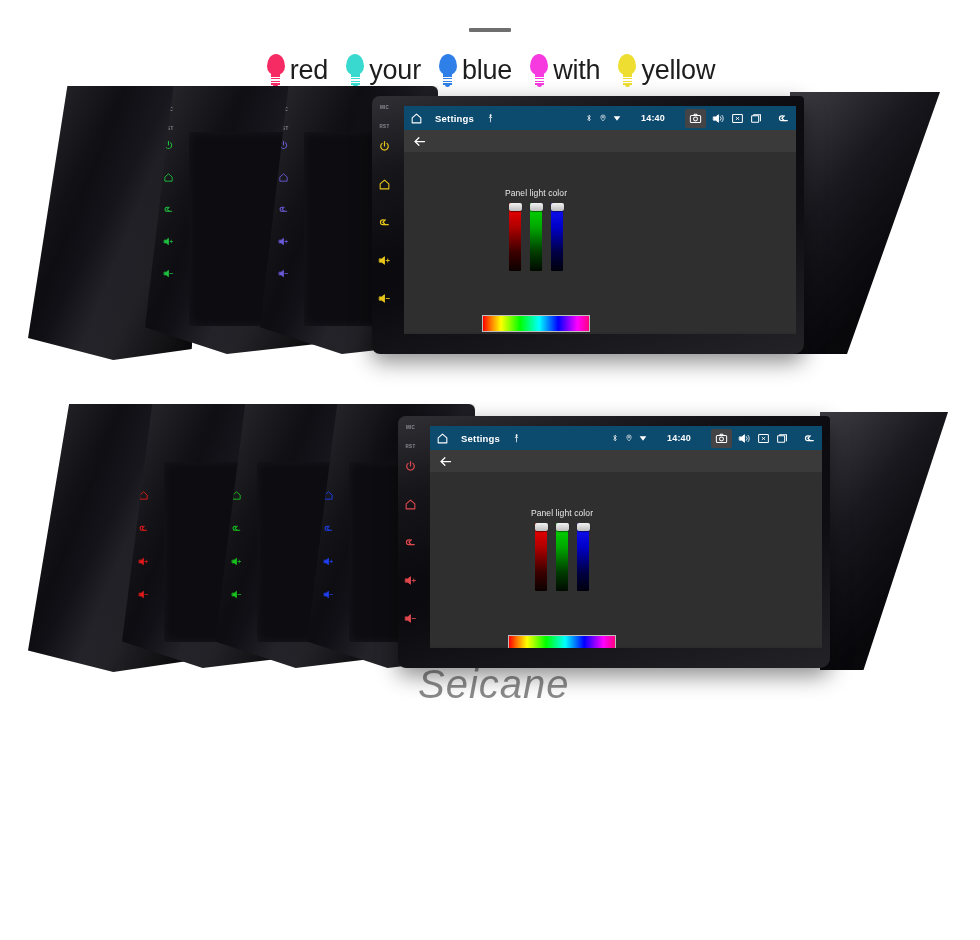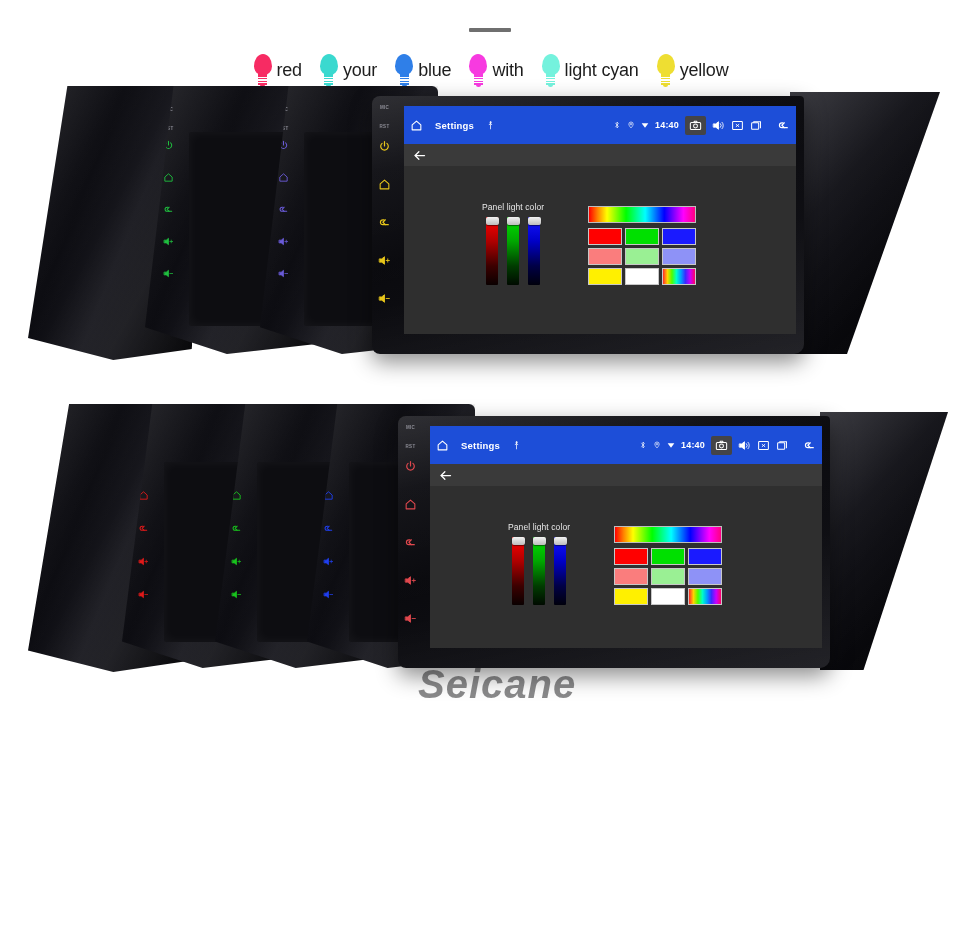--- a/index.html
+++ b/index.html
@@ -89,21 +89,21 @@
         #ffffff 1.4px, #ffffff 2.6px);
   }
   .bulb .tip {
     position: absolute;
     left: 8.5px; top: 30px;
     width: 5px; height: 2.5px;
     background: currentColor;
     border-radius: 0 0 3px 3px;
   }
   .legend-label {
-    font-size: 18px;
+    font-size: 27px;
     color: #1d1d1d;
     letter-spacing: -0.2px;
     text-align: right;
   }
 
   
   .group {
     position: relative;
     width: 980px;
   }
@@ -180,41 +180,41 @@
                 rgba(255,255,255,0.0) 70%, rgba(255,255,255,0.04) 100%);
   }
 
   
   .screen {
     position: absolute;
     background: #2c2c2c;
     overflow: hidden;
   }
   .statusbar {
-    height: 38px;
-    background: #1d4ed8;
+    height: 24px;
+    background: #0c4a6e;
     display: flex;
     align-items: center;
     padding: 0 4px 0 6px;
     position: relative;
   }
   .sb-left { display: flex; align-items: center; gap: 12px; }
   .sb-title {
     font-size: 9.5px;
     font-weight: bold;
     color: #ffffff;
     letter-spacing: 0.2px;
   }
   .sb-spacer { flex: 1; }
   .sb-right { display: flex; align-items: center; gap: 6px; padding-right: 2px; }
   .sb-time {
     font-size: 9px;
     font-weight: bold;
     color: #ffffff;
-    margin: 0 0;
+    margin: 0 14px;
     letter-spacing: 0.2px;
   }
   .sb-ico { width: 13px; height: 13px; display: block; color: #ffffff; }
   .sb-ico svg { display: block; width: 100%; height: 100%; }
   .sb-ico.small { width: 9px; height: 9px; }
   .sb-ico.tiny { width: 8px; height: 8px; }
   .sb-ico.hl {
     background: #444447;
     border-radius: 2px;
     padding: 3px 4px;
@@ -235,21 +235,22 @@
   .content {
     position: relative;
     background: #2f2f2f;
     height: calc(100% - 48px);
   }
 
   
   .plc {
     position: absolute;
     display: flex;
-    align-items: flex-end;
+    align-items: center;
+    flex-direction: column;
   }
   .plc-left { text-align: center; }
   .plc-caption {
     font-size: 8.5px;
     color: #e8e8e8;
     margin-bottom: 5px;
     white-space: nowrap;
     letter-spacing: 0.1px;
   }
   .sliders { display: flex; gap: 9px; justify-content: center; }
@@ -296,21 +297,21 @@
     background: linear-gradient(to right,
        #ff2a2a 0%, #ffd400 14%, #4dff00 28%, #00ffc8 42%,
        #00a0ff 56%, #3a2aff 70%, #c800ff 85%, #ff0066 100%);
   }
 
   
   .watermark {
     position: absolute;
     font-family: "Liberation Sans", sans-serif;
     font-style: italic;
-    font-weight: bold;
+    font-weight: normal;
     font-size: 40px;
     letter-spacing: 1px;
     color: rgba(20,20,22,0.50);
     pointer-events: none;
     user-select: none;
   }
 </style>
 </head>
 <body>
 
@@ -347,29 +348,20 @@
       <span class="legend-label">blue</span>
     </div>
     <div class="legend-item">
       <span class="bulb" style="color: rgb(247, 58, 224);">
         <span class="glass"></span>
         <span class="neck"></span>
         <span class="screw"></span>
         <span class="tip"></span>
       </span>
       <span class="legend-label">with</span>
-    </div>
-    <div class="legend-item">
-      <span class="bulb" style="color: rgb(116, 242, 221);">
-        <span class="glass"></span>
-        <span class="neck"></span>
-        <span class="screw"></span>
-        <span class="tip"></span>
-      </span>
-      <span class="legend-label">light cyan</span>
     </div>
     <div class="legend-item">
       <span class="bulb" style="color: rgb(238, 222, 50);">
         <span class="glass"></span>
         <span class="neck"></span>
         <span class="screw"></span>
         <span class="tip"></span>
       </span>
       <span class="legend-label">yellow</span>
     </div>

